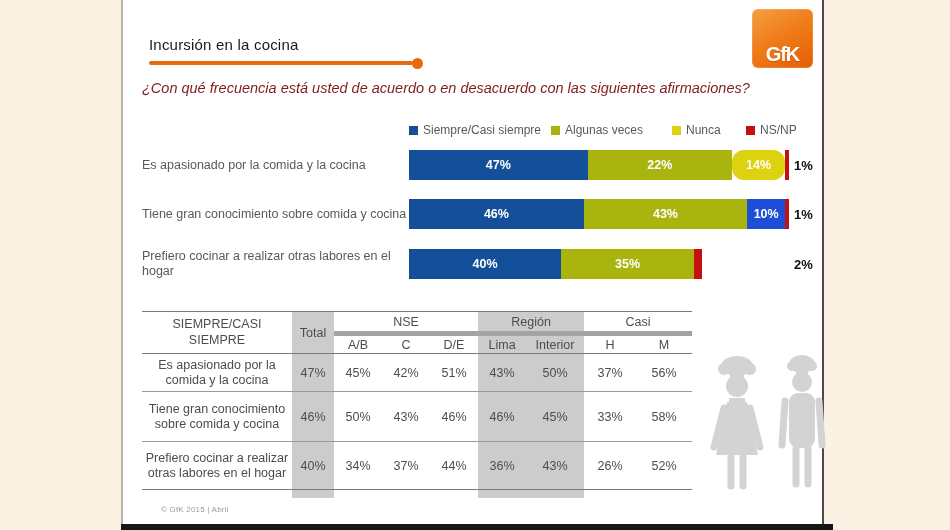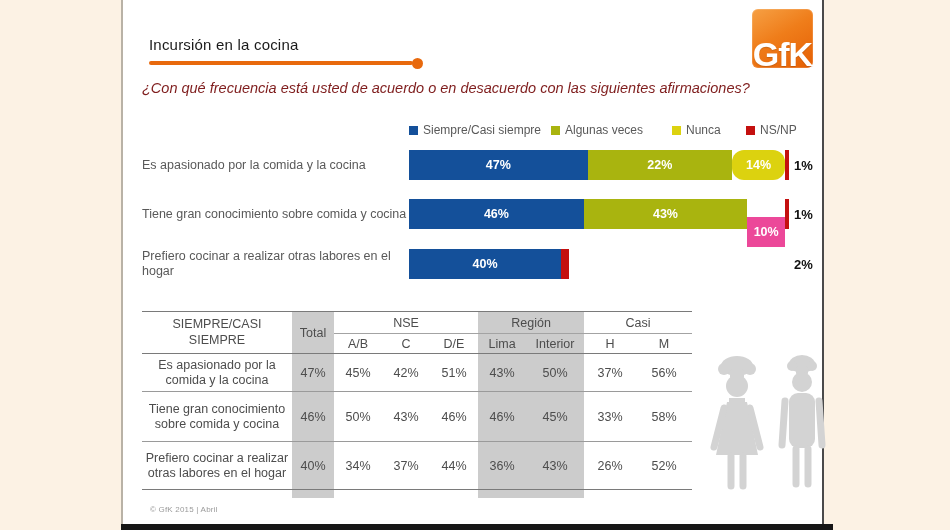--- a/index.html
+++ b/index.html
@@ -19,21 +19,21 @@
 
   
   .logo {
     position:absolute; left:629px; top:9px; width:61px; height:59px;
     border-radius:6px;
     background:linear-gradient(150deg,#f6a044 0%, #ef7d1a 45%, #e55f04 100%);
     display:flex; align-items:center; justify-content:center;
     box-shadow:inset 0 0 0 1px rgba(255,255,255,.15);
   }
   .logo span {
-    color:#ffffff; font-size:34px; font-weight:bold; letter-spacing:-1px;
+    color:#ffffff; font-size:20px; font-weight:bold; letter-spacing:-1px;
     text-shadow:0 1px 1px rgba(0,0,0,.15);
     margin-top:32px;
   }
   .title {
     position:absolute; left:26px; top:36px;
     font-size:15px; color:#1a1a1a; letter-spacing:.2px;
   }
   .title-rule {
     position:absolute; left:26px; top:58px; width:274px; height:11px;
   }
@@ -74,35 +74,35 @@
     border-top:1px solid #7a7a7a;
   }
   table.data th, table.data td {
     font-weight:normal; font-size:12.5px; color:#4d4d4d;
     text-align:center; vertical-align:middle; padding:1px 2px;
   }
   th.corner { font-weight:bold; color:#333333; font-size:12px; line-height:1.25; }
   .shade { background:#cccccc; }
   tr.grp-row th { height:22px; }
   tr.sub-row th { height:20px; }
-  th.grp { border-bottom:1px solid #a3a3a3; }
+  th.grp { border-bottom:5px solid #a3a3a3; }
   tr.hdr-bottom th, th[rowspan] { border-bottom:1px solid #7a7a7a; }
   tr.sub-row th { border-bottom:1px solid #7a7a7a; }
   td.rowlabel { text-align:left; color:#595959; line-height:1.2; padding-left:2px; }
   tr.r-0 td { height:38px; border-bottom:1px solid #9a9a9a; }
   tr.r-1 td { height:50px; border-bottom:1px solid #9a9a9a; }
   tr.r-2 td { height:48px; border-bottom:1px solid #7a7a7a; }
   tr.ext td { height:8px; border:none; padding:0; }
 
   
   .chefs { position:absolute; left:583px; top:353px; }
 
   
   .foot-left {
-    position:absolute; left:16px; top:505px;
+    position:absolute; left:27px; top:505px;
     font-size:8px; color:#9a9a9a; letter-spacing:.2px;padding-left:11px;
   }
   .foot-right {
     position:absolute; right:26px; top:499px; width:440px;
     text-align:right; font-size:10.5px; color:#8a8a8a;
   }
   .foot-right .pgnum { font-size:8.5px; margin-left:4px; }
 </style>
 </head>
 <body>
@@ -147,30 +147,31 @@
       <div class="seg" style="width: 1%; background: rgb(196, 16, 15);"></div>
     </div>
     <div class="outlabel">1%</div>
   </div>
 
   <div class="crow cr-1">
     <div class="clabel">Tiene gran conocimiento sobre comida y cocina</div>
     <div class="cbar">
       <div class="seg" style="width: 46%; background: rgb(20, 80, 154);">46%</div>
       <div class="seg" style="width: 43%; background: rgb(169, 180, 15);">43%</div>
-      <div class="seg" style="width: 10%; background: #ec4899; margin-top: 18px;">10%</div>
+      <div class="seg" style="width: 10%; background: #1d4ed8;">10%</div>
       <div class="seg" style="width: 1%; background: rgb(196, 16, 15);"></div>
     </div>
     <div class="outlabel">1%</div>
   </div>
 
   <div class="crow cr-2">
     <div class="clabel">Prefiero cocinar a realizar otras labores en el hogar</div>
     <div class="cbar">
       <div class="seg" style="width: 40%; background: rgb(20, 80, 154);">40%</div>
+      <div class="seg" style="width: 35%; background: rgb(169, 180, 15);">35%</div>
       <div class="seg" style="width: 2%; background: rgb(196, 16, 15);"></div>
     </div>
     <div class="outlabel">2%</div>
   </div>
 
   <table class="data">
     <colgroup>
       <col style="width:150px">
         <col style="width:42px">
         <col style="width:48px">

